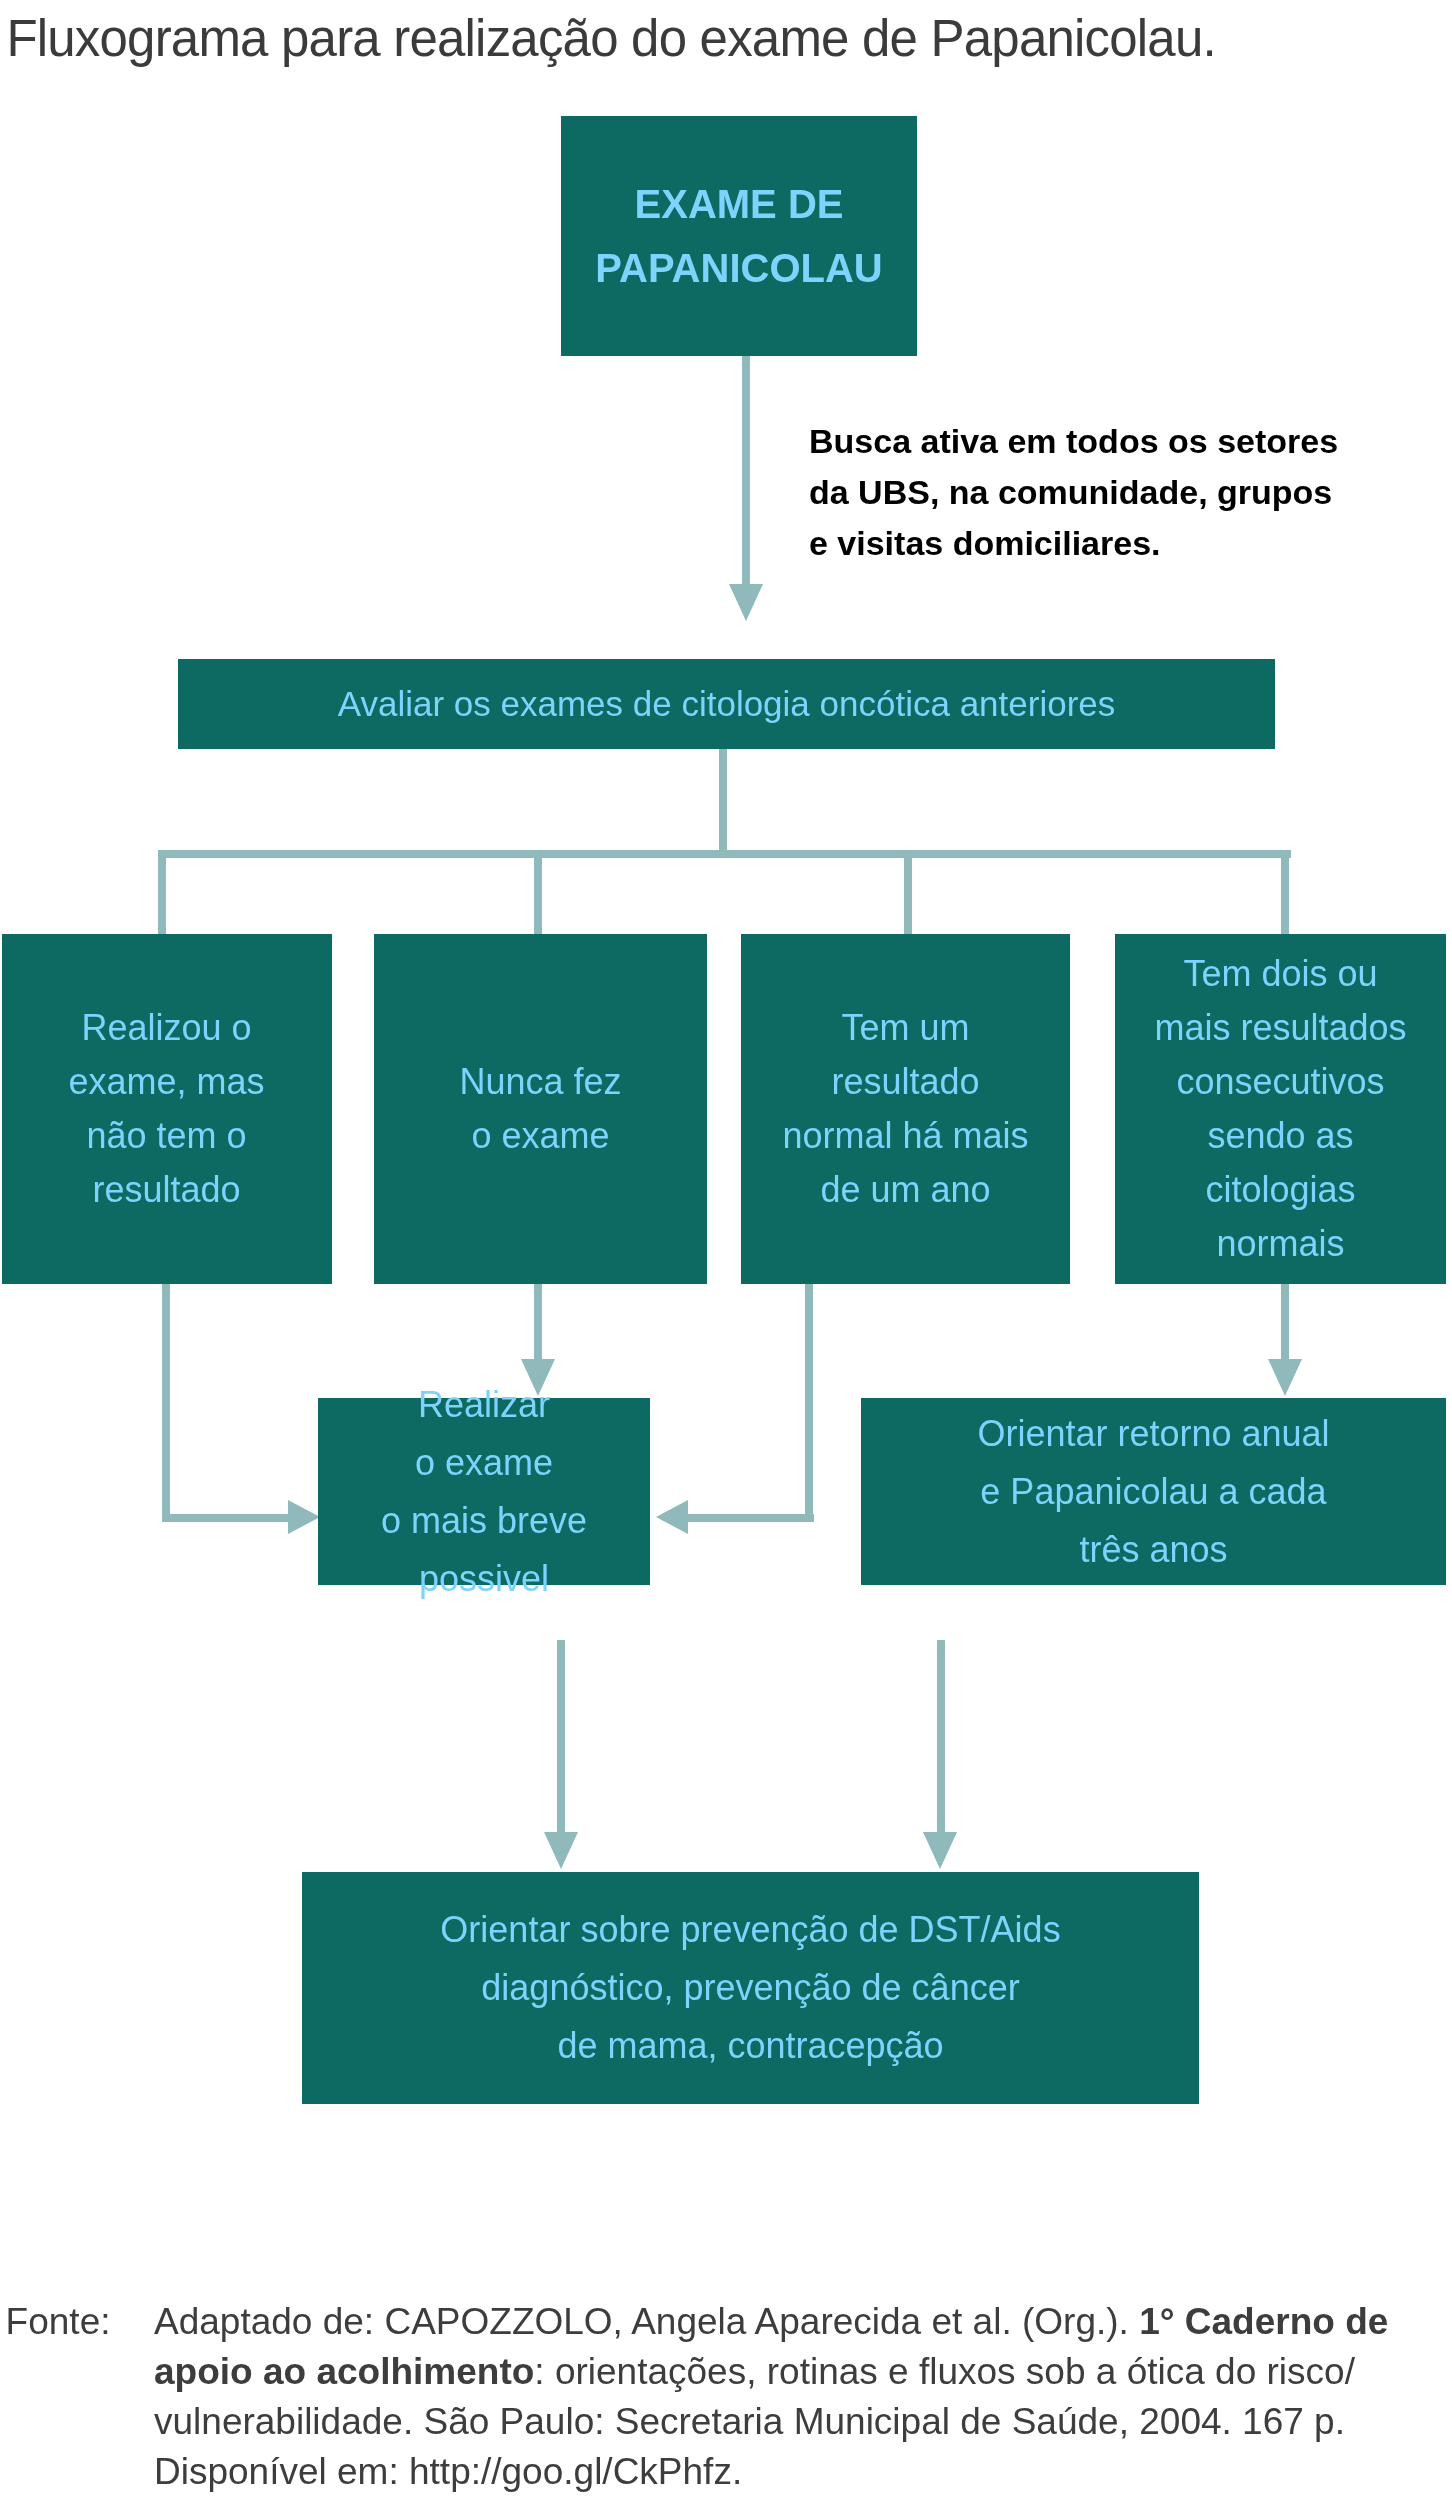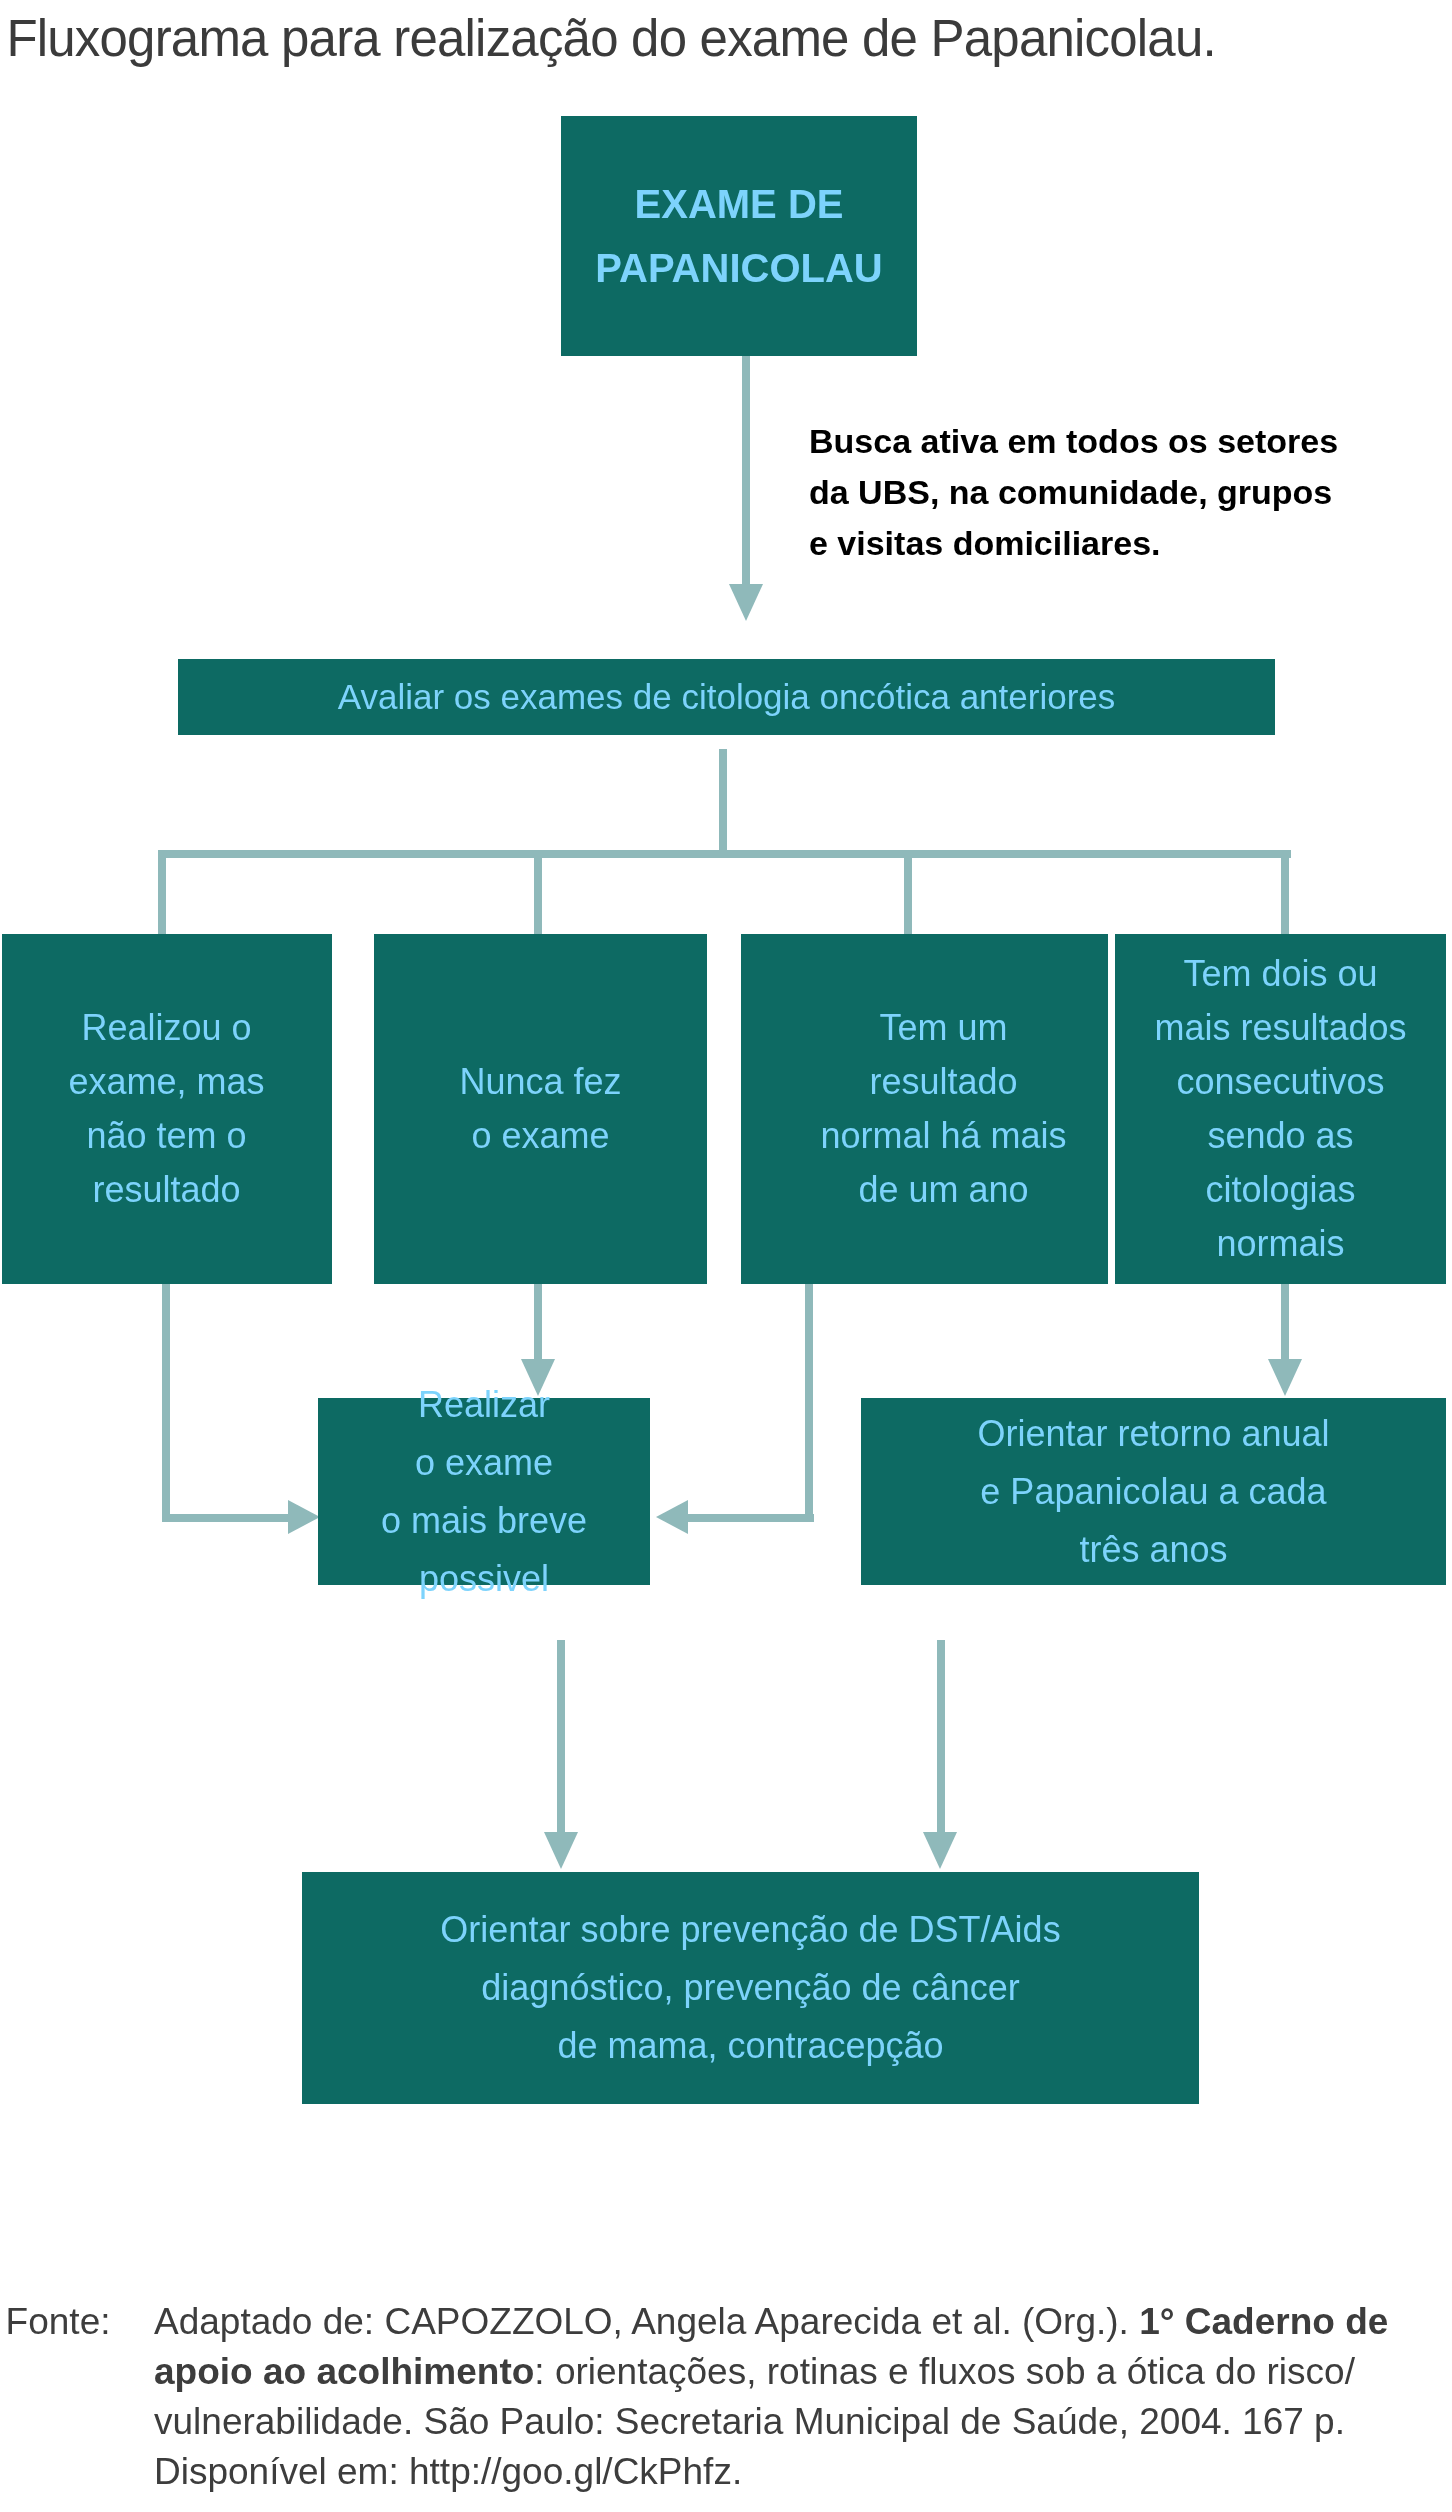--- a/index.html
+++ b/index.html
@@ -70,36 +70,36 @@
   <div class="node start" style="left:561px; top:116px; width:356px; height:240px;">EXAME DE
 PAPANICOLAU</div>
 
   <div class="cline" style="left:742px; top:356px; width:8px; height:230px;"></div>
   <div class="ah ah-down" style="left:729px; top:584px;"></div>
 
   <div class="annotation">Busca ativa em todos os setores
 da UBS, na comunidade, grupos
 e visitas domiciliares.</div>
 
-  <div class="node wide" style="left:178px; top:659px; width:1097px; height:76px;">Avaliar os exames de citologia oncótica anteriores</div>
+  <div class="node wide" style="left:178px; top:659px; width:1097px; height:90px;">Avaliar os exames de citologia oncótica anteriores</div>
 
   <div class="cline" style="left:719px; top:749px; width:8px; height:103px;"></div>
   <div class="cline" style="left:158px; top:850px; width:1133px; height:8px;"></div>
   <div class="cline" style="left:158px;  top:855px; width:8px; height:79px;"></div>
   <div class="cline" style="left:534px;  top:855px; width:8px; height:79px;"></div>
   <div class="cline" style="left:904px; top:855px; width:8px; height:79px;"></div>
   <div class="cline" style="left:1281px; top:855px; width:8px; height:79px;"></div>
 
   <div class="node" style="left:1.6px; top:934px; width:330px; height:350px;">Realizou o
 exame, mas
 não tem o
 resultado</div>
   <div class="node" style="left:374px; top:934px; width:333px; height:350px;">Nunca fez
 o exame</div>
-  <div class="node" style="left:741px; top:934px; width:329px; height:350px;padding-left:38px;">Tem um
+  <div class="node" style="left:741px; top:934px; width:329px; height:350px;">Tem um
 resultado
 normal há mais
 de um ano</div>
   <div class="node" style="left:1115px; top:934px; width:331px; height:350px;">Tem dois ou
 mais resultados
 consecutivos
 sendo as
 citologias
 normais</div>
 

